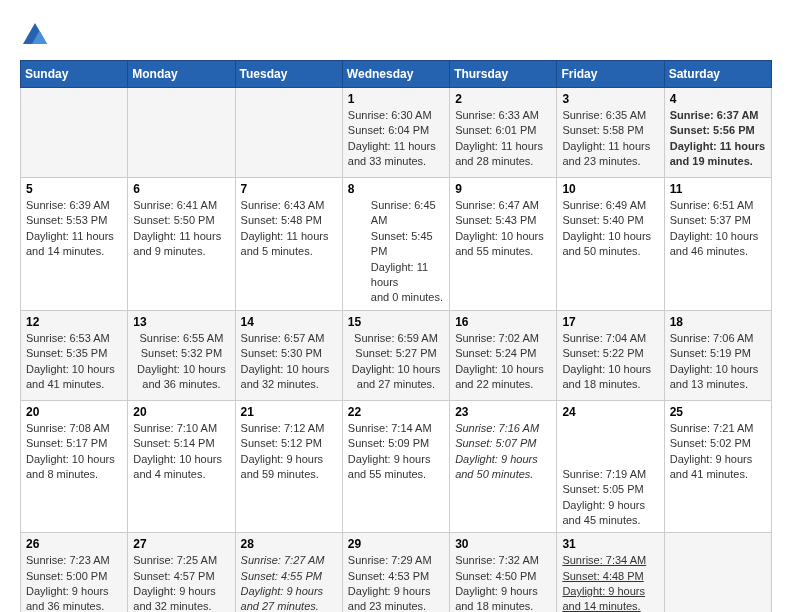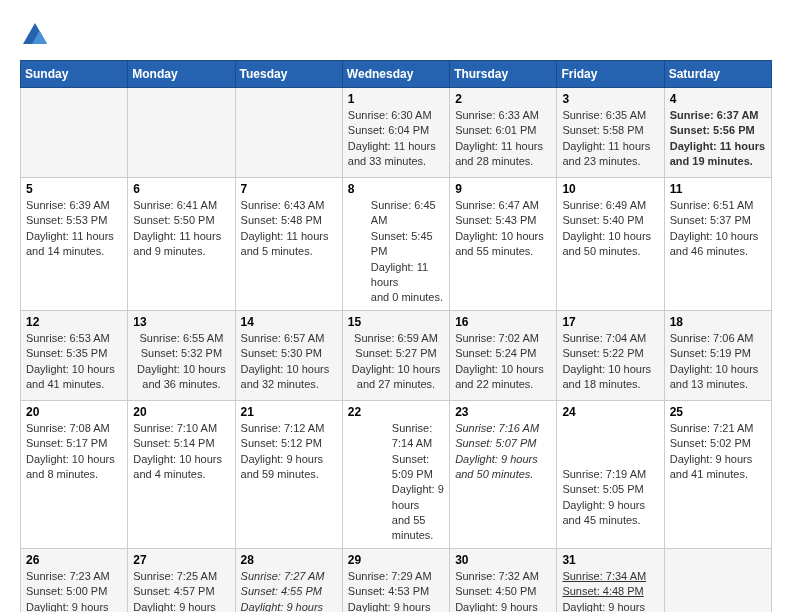--- a/index.html
+++ b/index.html
@@ -281,21 +281,21 @@
           </td>
           <td>
             <span class="day-num">21</span>
             <div class="day-info" style="white-space: pre-line;">Sunrise: 7:12 AM
 Sunset: 5:12 PM
 Daylight: 9 hours
 and 59 minutes.</div>
           </td>
           <td>
             <span class="day-num">22</span>
-            <div class="day-info" style="white-space: pre-line; margin-left: 44px;">Sunrise: 7:14 AM
+            <div class="day-info" style="white-space: pre-line;">Sunrise: 7:14 AM
 Sunset: 5:09 PM
 Daylight: 9 hours
 and 55 minutes.</div>
           </td>
           <td>
             <span class="day-num">23</span>
             <div class="day-info" style="white-space: pre-line; font-style: italic;">Sunrise: 7:16 AM
 Sunset: 5:07 PM
 Daylight: 9 hours
 and 50 minutes.</div>

